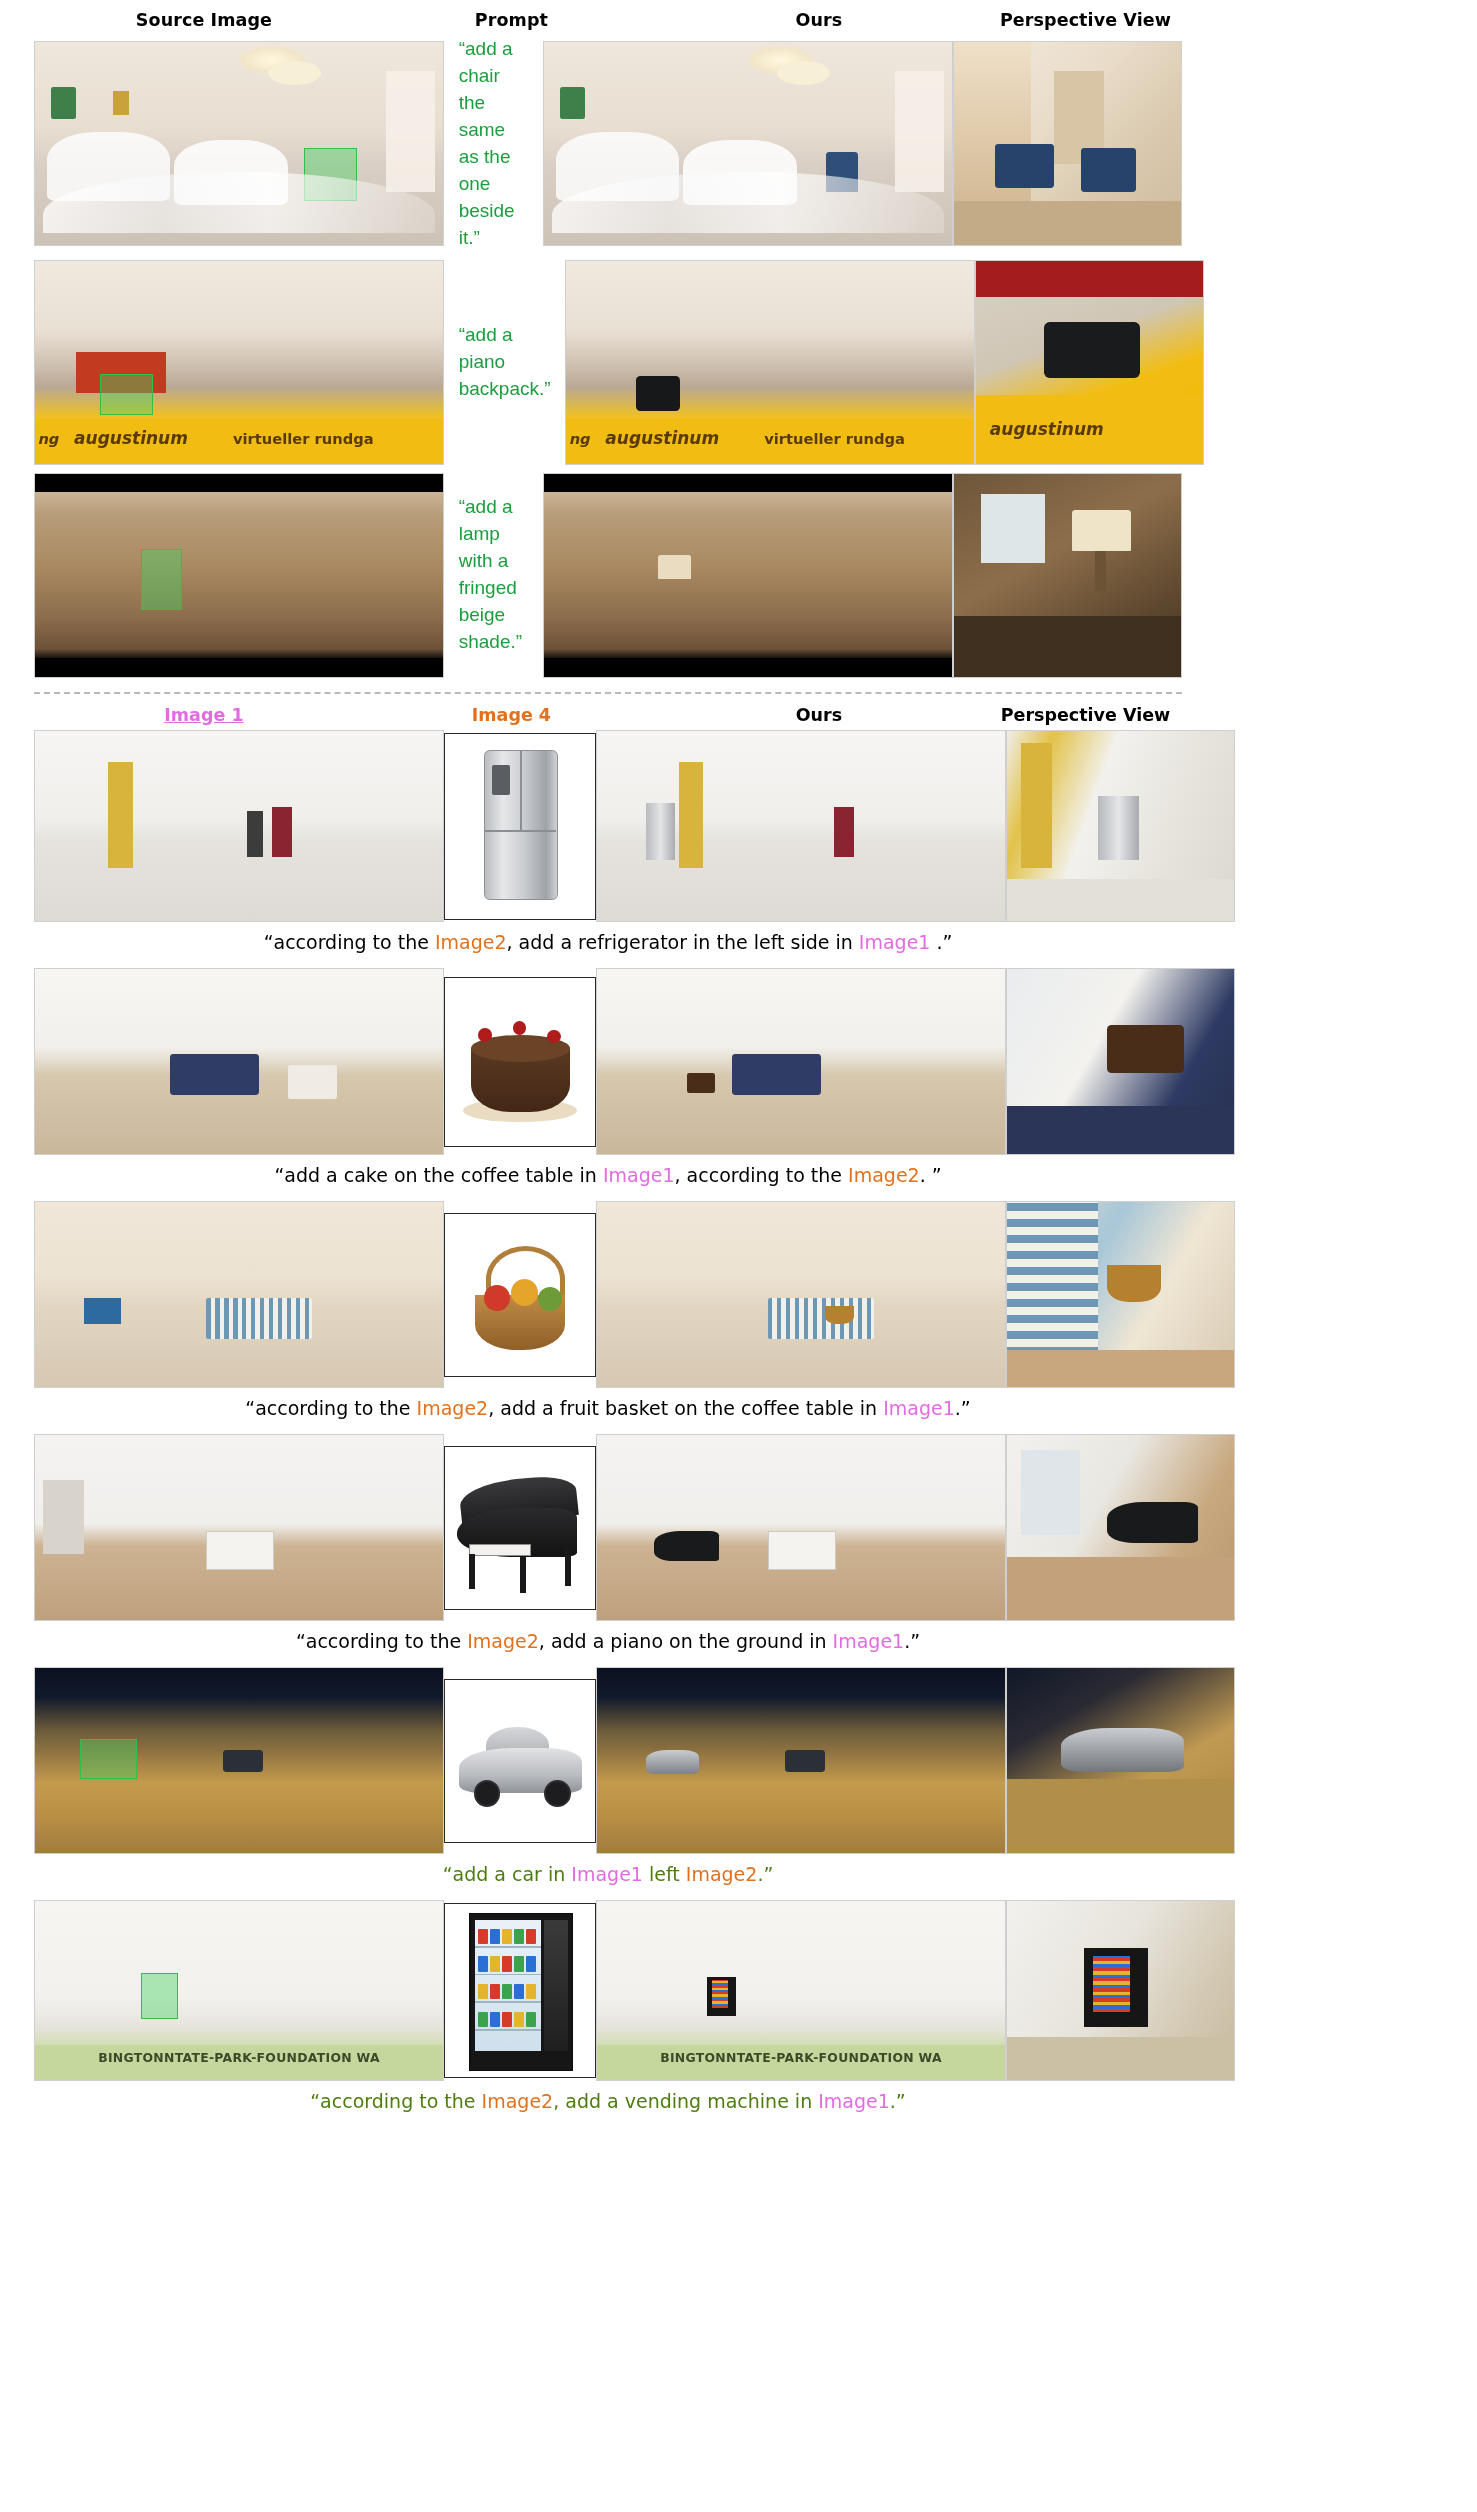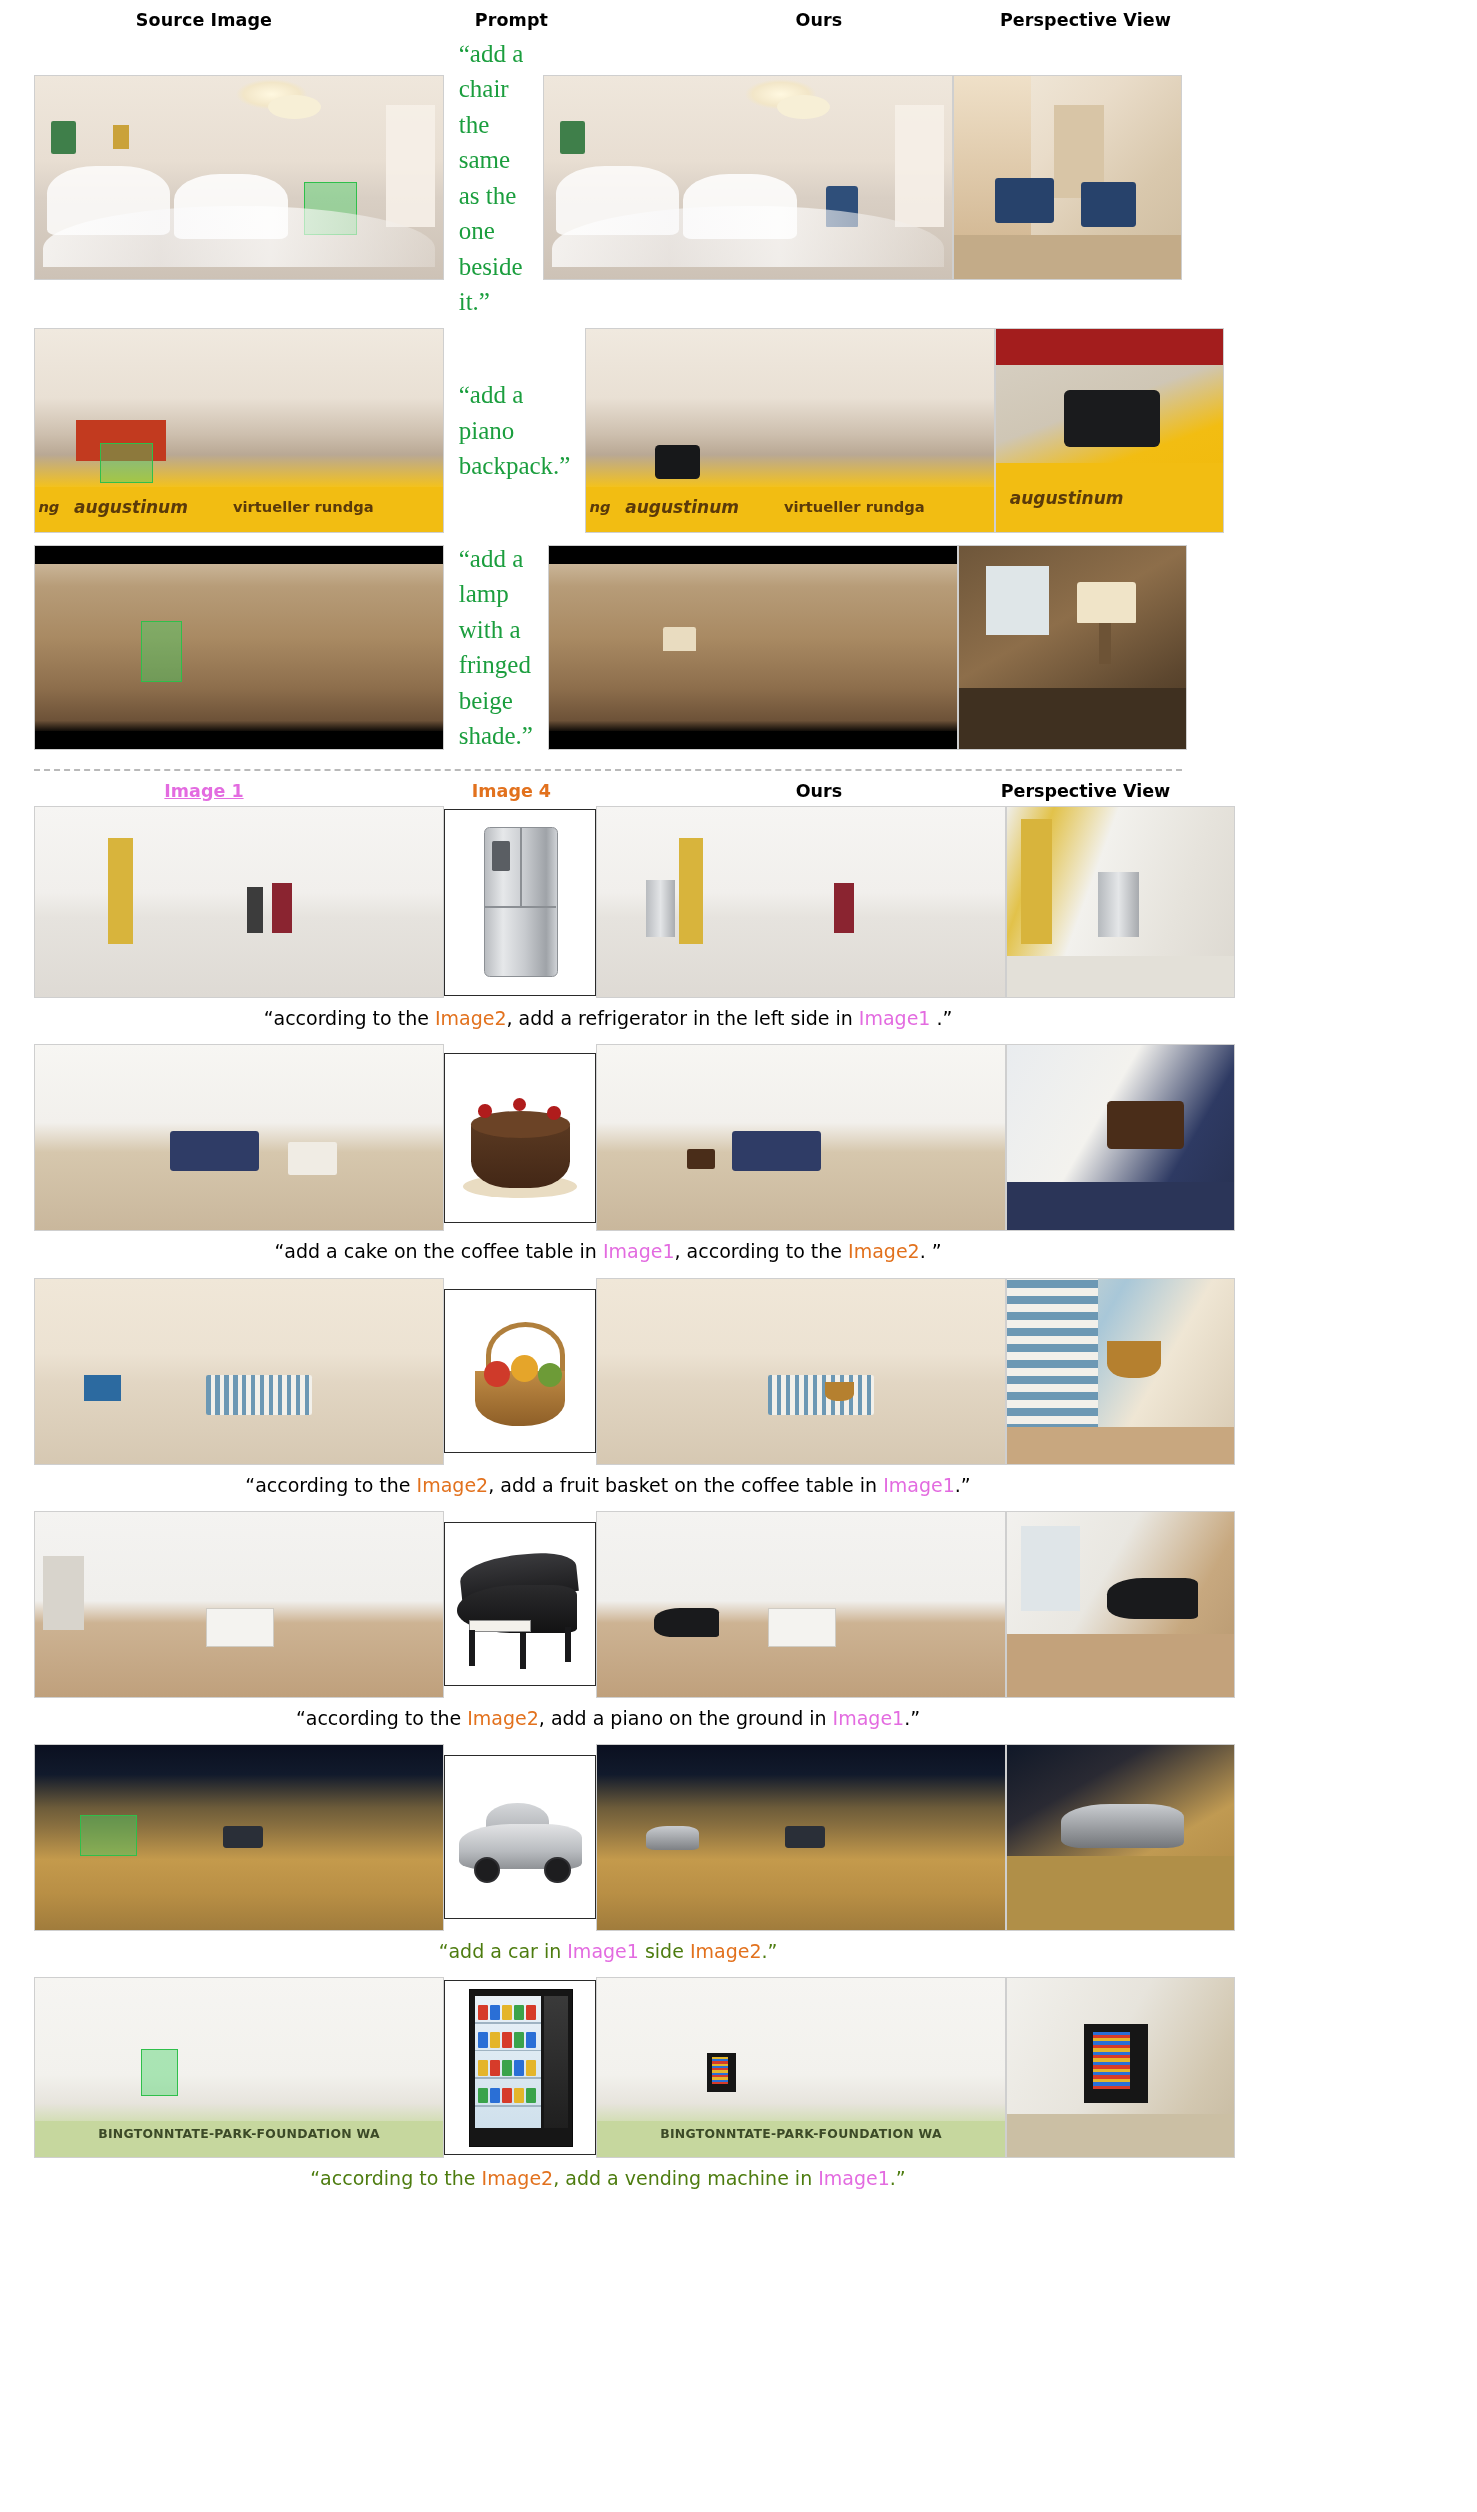--- a/index.html
+++ b/index.html
@@ -51,24 +51,24 @@
     align-items:center;
     margin-bottom:8px;
   }
   .col-src{width:419px;}
   .col-prompt{width:339px;}
   .col-ours{width:419px;}
   .col-persp{width:238px;}
 
   .prompt-green{
     color:#1b9e3e;
-    font-size:25px;
+    font-size:19px;
     line-height:1.42;
     padding:0 14.7px;
-    font-family:Liberation Serif, serif;
+    font-family:Liberation Sans, sans-serif;
   }
 
   
   .divider{
     border-top:2.3px dashed #b9b9b9;
     margin:14.7px 0 10.2px 0;
   }
 
   
   .hdr2{
@@ -568,21 +568,21 @@
     <div class="col-persp">
       <div class="imgbox v-night" style="width:229px;height:187px;">
         <div class="ovl">
           <div style="position:absolute;left:24%;top:32%;width:54%;height:24%;background:linear-gradient(to bottom,#c9ccd0,#73767a);border-radius:40% 30% 14% 18%;"></div>
           <div style="position:absolute;left:0;bottom:0;width:100%;height:40%;background:#b08f48;"></div>
         </div>
       </div>
     </div>
   </div>
   <div class="cap">
-    <span class="quote kw-green">“add a car in </span><span class="quote kw-img1">Image1</span><span class="quote kw-green"> side </span><span class="quote kw-img2">Image2</span><span class="quote kw-green">.”</span>
+    <span class="quote kw-green">“add a car in </span><span class="quote kw-img1">Image1</span><span class="quote kw-green"> left </span><span class="quote kw-img2">Image2</span><span class="quote kw-green">.”</span>
   </div>
 
   <div class="row2">
     <div class="col-src">
       <div class="imgbox pano p-corr" style="width:410px;height:181px;">
         <div class="ovl">
           <div style="position:absolute;left:0;bottom:0;width:100%;height:20%;background:#c6d79e;"></div>
           <div style="position:absolute;left:0;bottom:8%;width:100%;height:10%;display:flex;align-items:center;justify-content:center;font-weight:bold;font-size:12.4px;color:#3c4a27;letter-spacing:0.3px;">BINGTONNTATE-PARK-FOUNDATION WA</div>
           <div class="bbox" style="left:26%;top:40%;width:9%;height:26%;"></div>
         </div>

